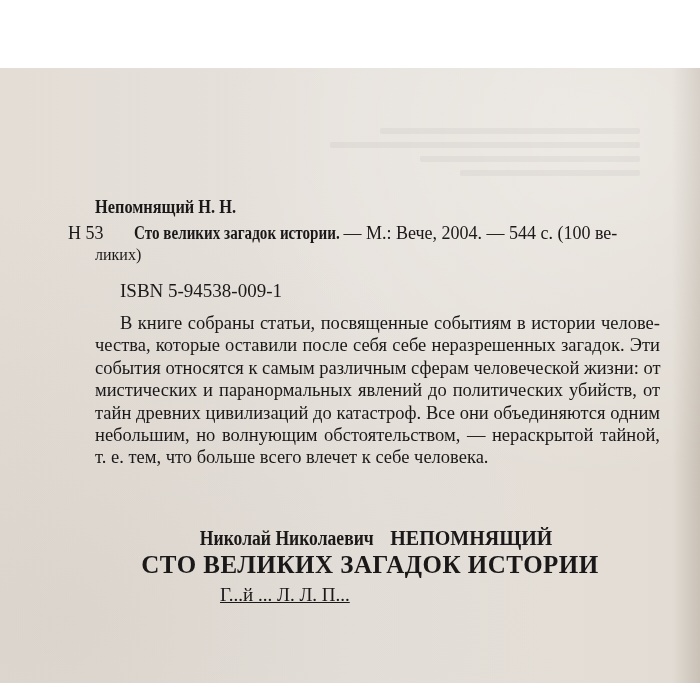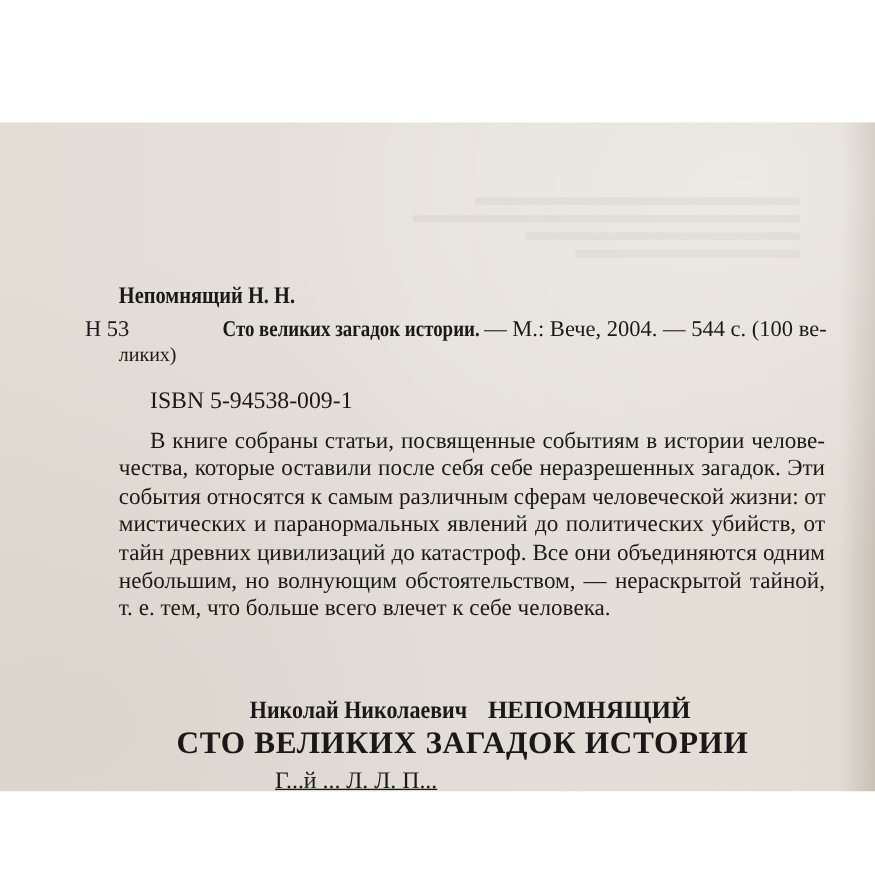--- a/index.html
+++ b/index.html
@@ -1,34 +1,34 @@
 <!DOCTYPE html>
 <html><head>
 <meta charset="utf-8">
 <style>
   html, body { margin: 0; padding: 0; }
   body {
     width: 700px; height: 700px; background: #ffffff; position: relative; overflow: hidden;
     font-family: "Liberation Serif", "DejaVu Serif", serif; color: #1a1818;
   }
   .page {
-    position: absolute; left: 0; top: 98px; width: 700px; height: 535px; overflow: hidden;
+    position: absolute; left: 0; top: 68px; width: 700px; height: 615px; overflow: hidden;
     background:
       radial-gradient(ellipse at 85% 10%, rgba(255,255,255,0.35), rgba(255,255,255,0) 45%),
       radial-gradient(ellipse at 10% 90%, rgba(180,170,160,0.18), rgba(0,0,0,0) 55%),
       linear-gradient(90deg, #e3ddd6 0%, #e6e1db 50%, #e2dcd4 96%, #c9c1b6 100%);
   }
   .ghost {
     position: absolute; height: 6px; background: rgba(150,150,150,0.10); border-radius: 2px;
   }
   .line { position: absolute; white-space: nowrap; font-size: 19px; line-height: 22px; }
   .bold-cond { font-weight: bold; transform-origin: left center; }
   .author { left: 95px; top: 128px; transform: scaleX(0.86); }
   .code { left: 68px; top: 154px; font-size: 18px; }
-  .title-line { left: 134px; top: 154px; font-size: 18px; margin-left: 44px; }
+  .title-line { left: 134px; top: 154px; font-size: 18px; }
   .title-line b { display: inline-block; transform: scaleX(0.84); transform-origin: left center; margin-right: -40px; }
   .cont { left: 95px; top: 176px; font-size: 16px; }
   .isbn { left: 120px; top: 212px; font-size: 19px; }
   .para { position: absolute; left: 95px; top: 244px; width: 565px; font-size: 18.5px; line-height: 22.4px; }
   .para .pl { display: block; white-space: nowrap; text-align: justify; text-align-last: justify; height: 22.4px; }
   .para .pl.first { padding-left: 25px; }
   .para .pl.last { text-align-last: left; }
   .h1 { left: 0; width: 740px; text-align: center; top: 459px; font-size: 20px; font-weight: bold; }
   .h1 .lower { display: inline-block; transform: scaleX(0.88); }
   .h2 { left: 0; width: 740px; text-align: center; top: 486px; font-size: 25px; font-weight: bold; letter-spacing: 0.5px; }

